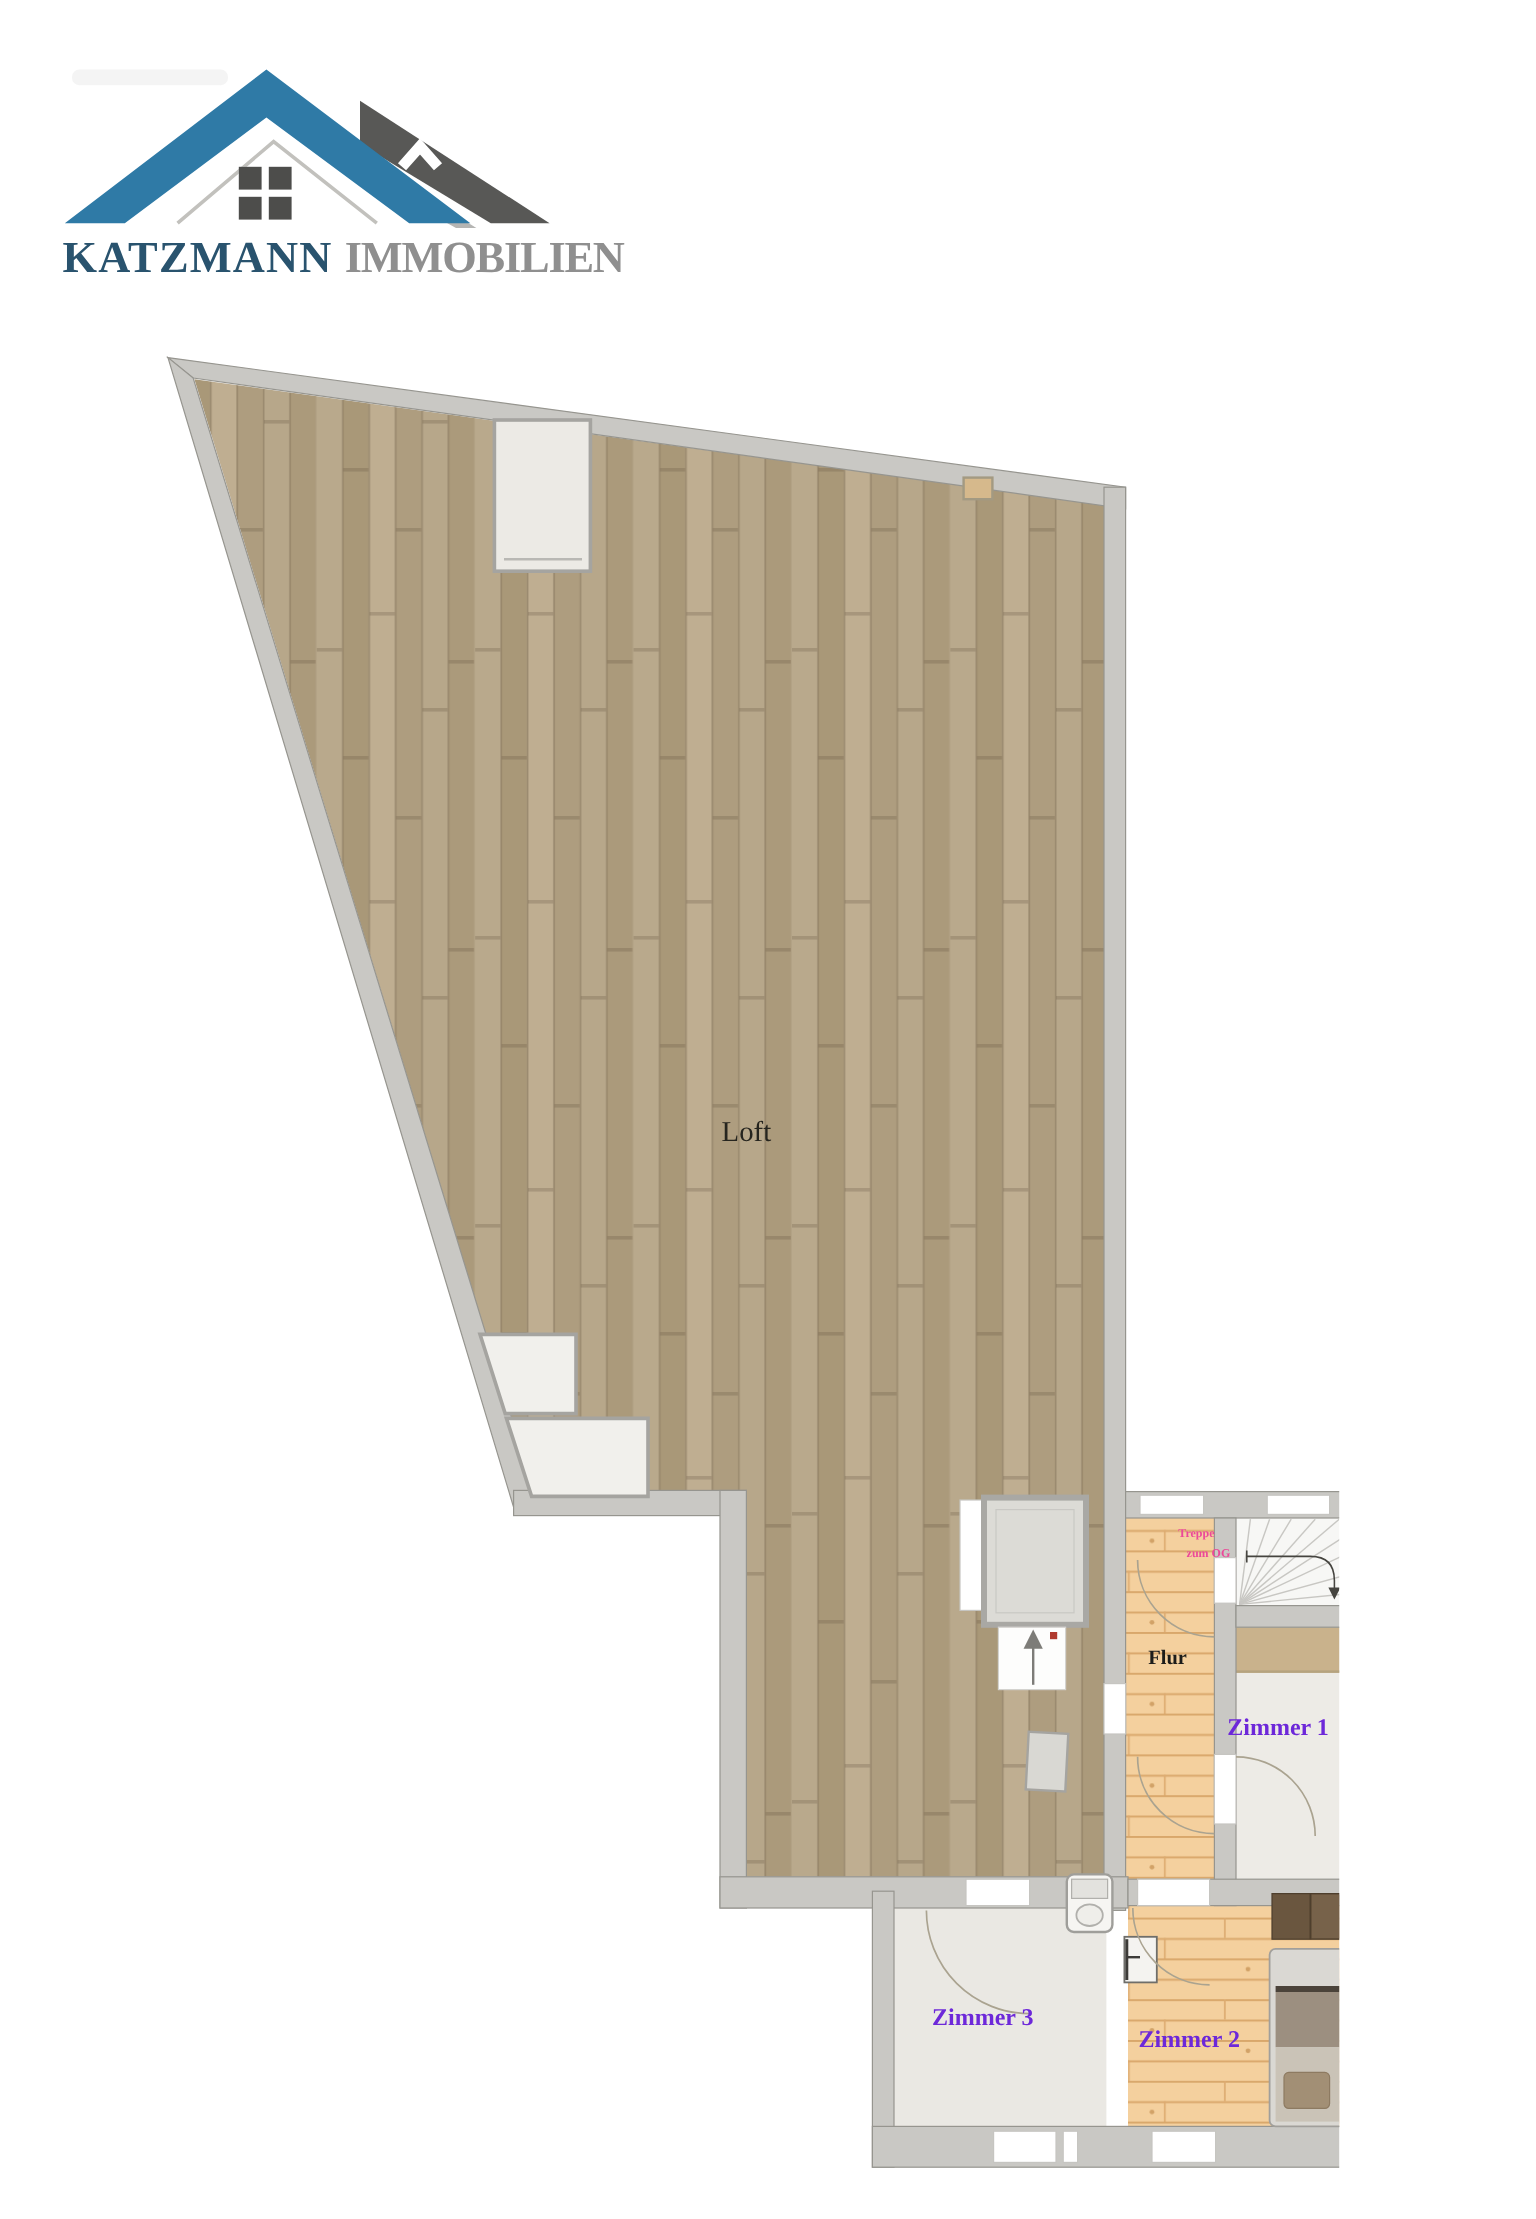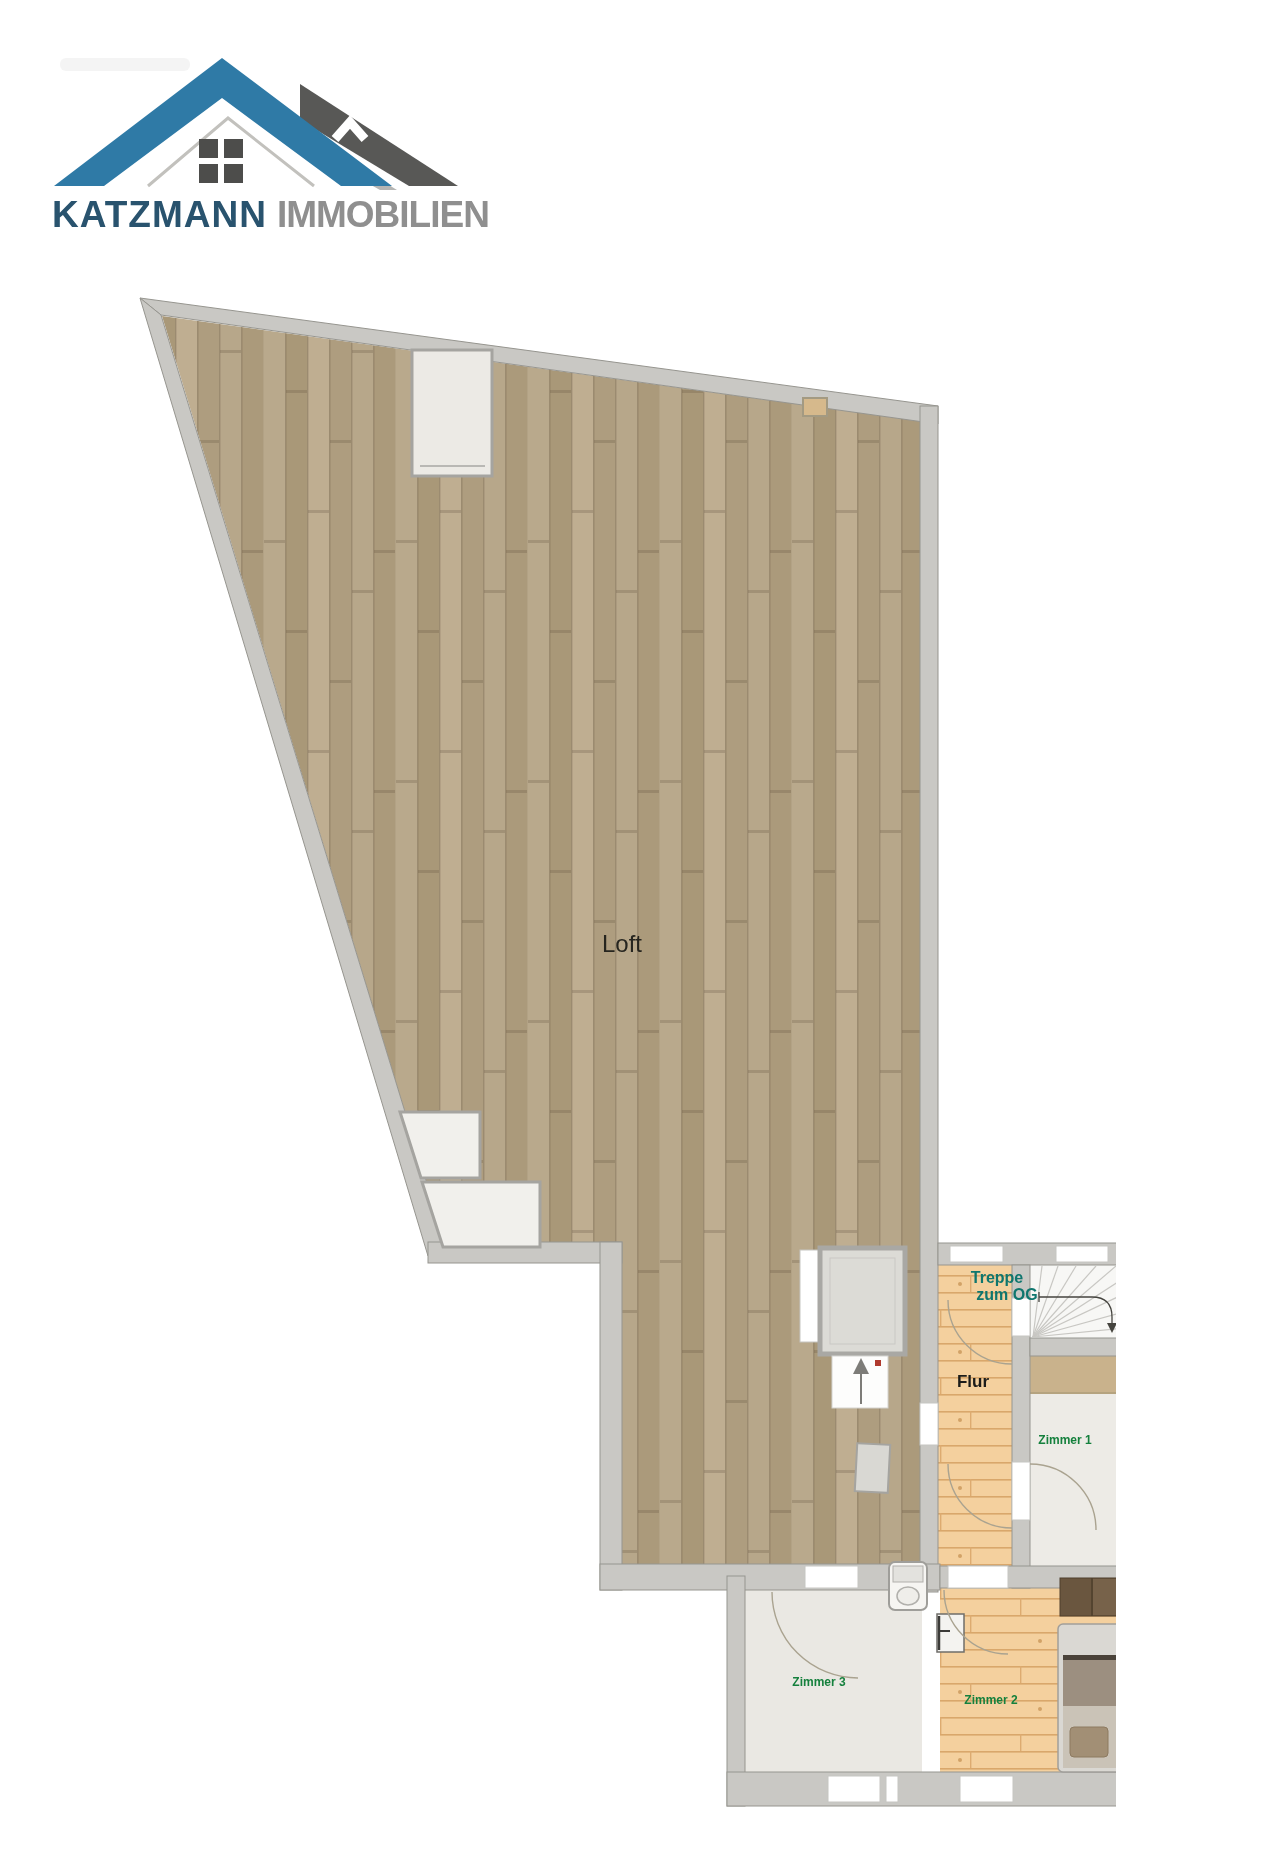--- a/index.html
+++ b/index.html
@@ -1,23 +1,23 @@
 <!DOCTYPE html>
 <html><head>
 <meta charset="utf-8">
 <style>
   html,body{margin:0;padding:0;background:#fff;}
   .stage{position:relative;width:1116px;height:1849px;background:#ffffff;overflow:hidden;
-         font-family:Liberation Sans, sans-serif;}
+         font-family:Liberation Serif, serif;}
   .plan-svg{position:absolute;left:0;top:0;width:1280px;height:1849px;}
   .lbl{position:absolute;transform:translate(-50%,-50%);white-space:nowrap;color:#26251f;}
   .lbl-loft{font-size:24px;font-weight:400;}
-  .lbl-room{font-size:12px;font-weight:600;color:#15803d;}
+  .lbl-room{font-size:20px;font-weight:600;color:#6d28d9;}
   .lbl-flur{font-size:17px;font-weight:600;color:#1c1c1a;}
-  .lbl-treppe{font-size:16px;font-weight:700;color:#0f766e;}
+  .lbl-treppe{font-size:10px;font-weight:700;color:#ec4899;}
   .brand{position:absolute;left:52px;top:194px;font-size:37px;font-weight:700;letter-spacing:1px;}
   .brand .name{color:#29536e;}
   .brand .suffix{color:#8f8f8f;font-weight:600;letter-spacing:-1px;margin-left:10px;}
 </style>
 </head>
 <body>
 
 <div class="stage">
 
 <svg class="plan-svg" viewBox="0 0 1280 1849">

